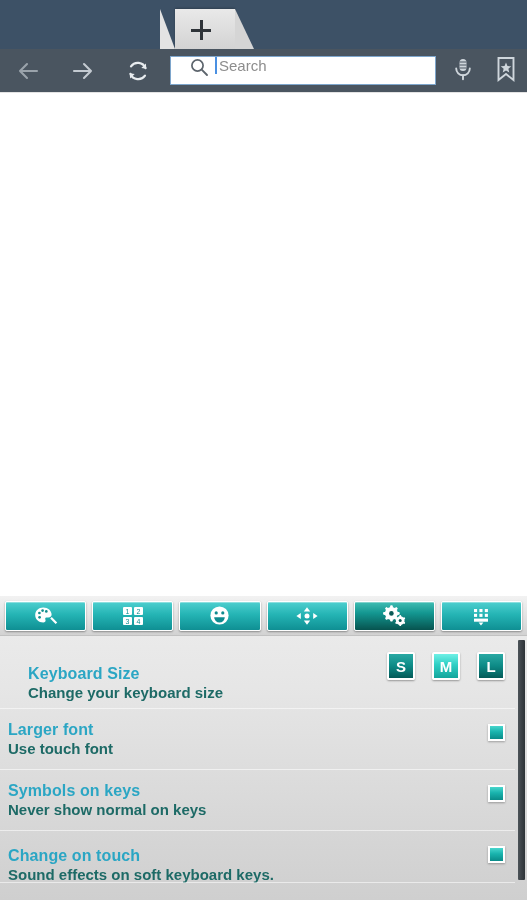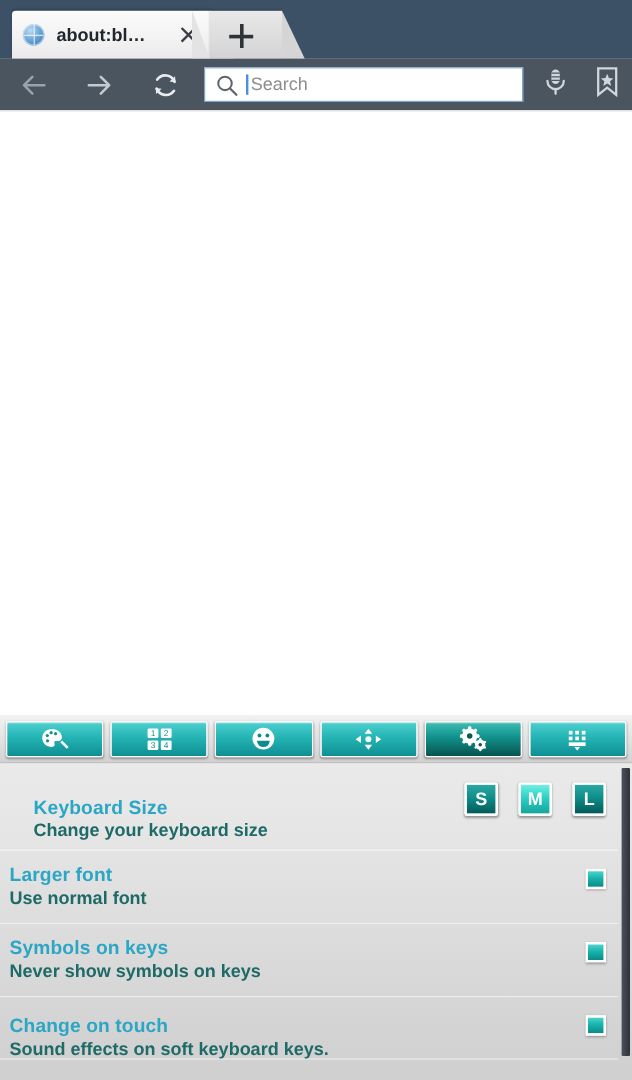--- a/index.html
+++ b/index.html
@@ -154,22 +154,21 @@
   }
   .navbtn svg { display: block; }
 
   .addr {
     flex: 1 1 auto;
     height: 29px;
     margin: 0 5px 0 5px;
     background: #ffffff;
     border: 1px solid #7ea6cc;
     display: flex;
-    align-items: center;
-    padding: 0 8px;
+    padding: 0 18px;
   }
   .addr .mag { flex: 0 0 20px; height: 20px; margin-right: 6px; }
   .caret {
     width: 2px; height: 17px;
     background: #4a90e2;
     flex: 0 0 2px;
   }
   .addr-text {
     font-size: 15px;
     color: #8d8d8d;
@@ -302,25 +301,20 @@
     border-radius: 1px;
   }
 </style>
 </head>
 <body>
 
 <div id="screen">
 
   <div class="tabstrip">
 
-    <div class="tab">
-      <span class="favicon"></span>
-      <span class="tab-title">about:bl…</span>
-      <span class="tab-close"></span>
-    </div>
 
     <div class="newtab">
       <span class="newtab-plus"></span>
     </div>
   </div>
 
   <div class="urlbar">
 
     <div class="navbtn">
       <span>
@@ -488,28 +482,28 @@
     </div>
     <div class="sizegroup" style="top:56px;">
       <div class="sizebtn">S</div>
       <div class="sizebtn selected">M</div>
       <div class="sizebtn">L</div>
     </div>
     <div class="row-divider" style="top:112px;"></div>
 
     <div class="setting" style="top:116px;">
       <div class="setting-title">Larger font</div>
-      <div class="setting-sub">Use normal font</div>
+      <div class="setting-sub">Use touch font</div>
     </div>
     <div class="toggle" style="top:128px;"></div>
     <div class="row-divider" style="top:173px;"></div>
 
     <div class="setting" style="top:177px;">
       <div class="setting-title">Symbols on keys</div>
-      <div class="setting-sub">Never show symbols on keys</div>
+      <div class="setting-sub">Never show normal on keys</div>
     </div>
     <div class="toggle" style="top:189px;"></div>
     <div class="row-divider" style="top:234px;"></div>
 
     <div class="setting" style="top:242px;">
       <div class="setting-title">Change on touch</div>
       <div class="setting-sub">Sound effects on soft keyboard keys.</div>
     </div>
     <div class="toggle" style="top:250px;"></div>
     <div class="row-divider" style="top:286px;"></div>

